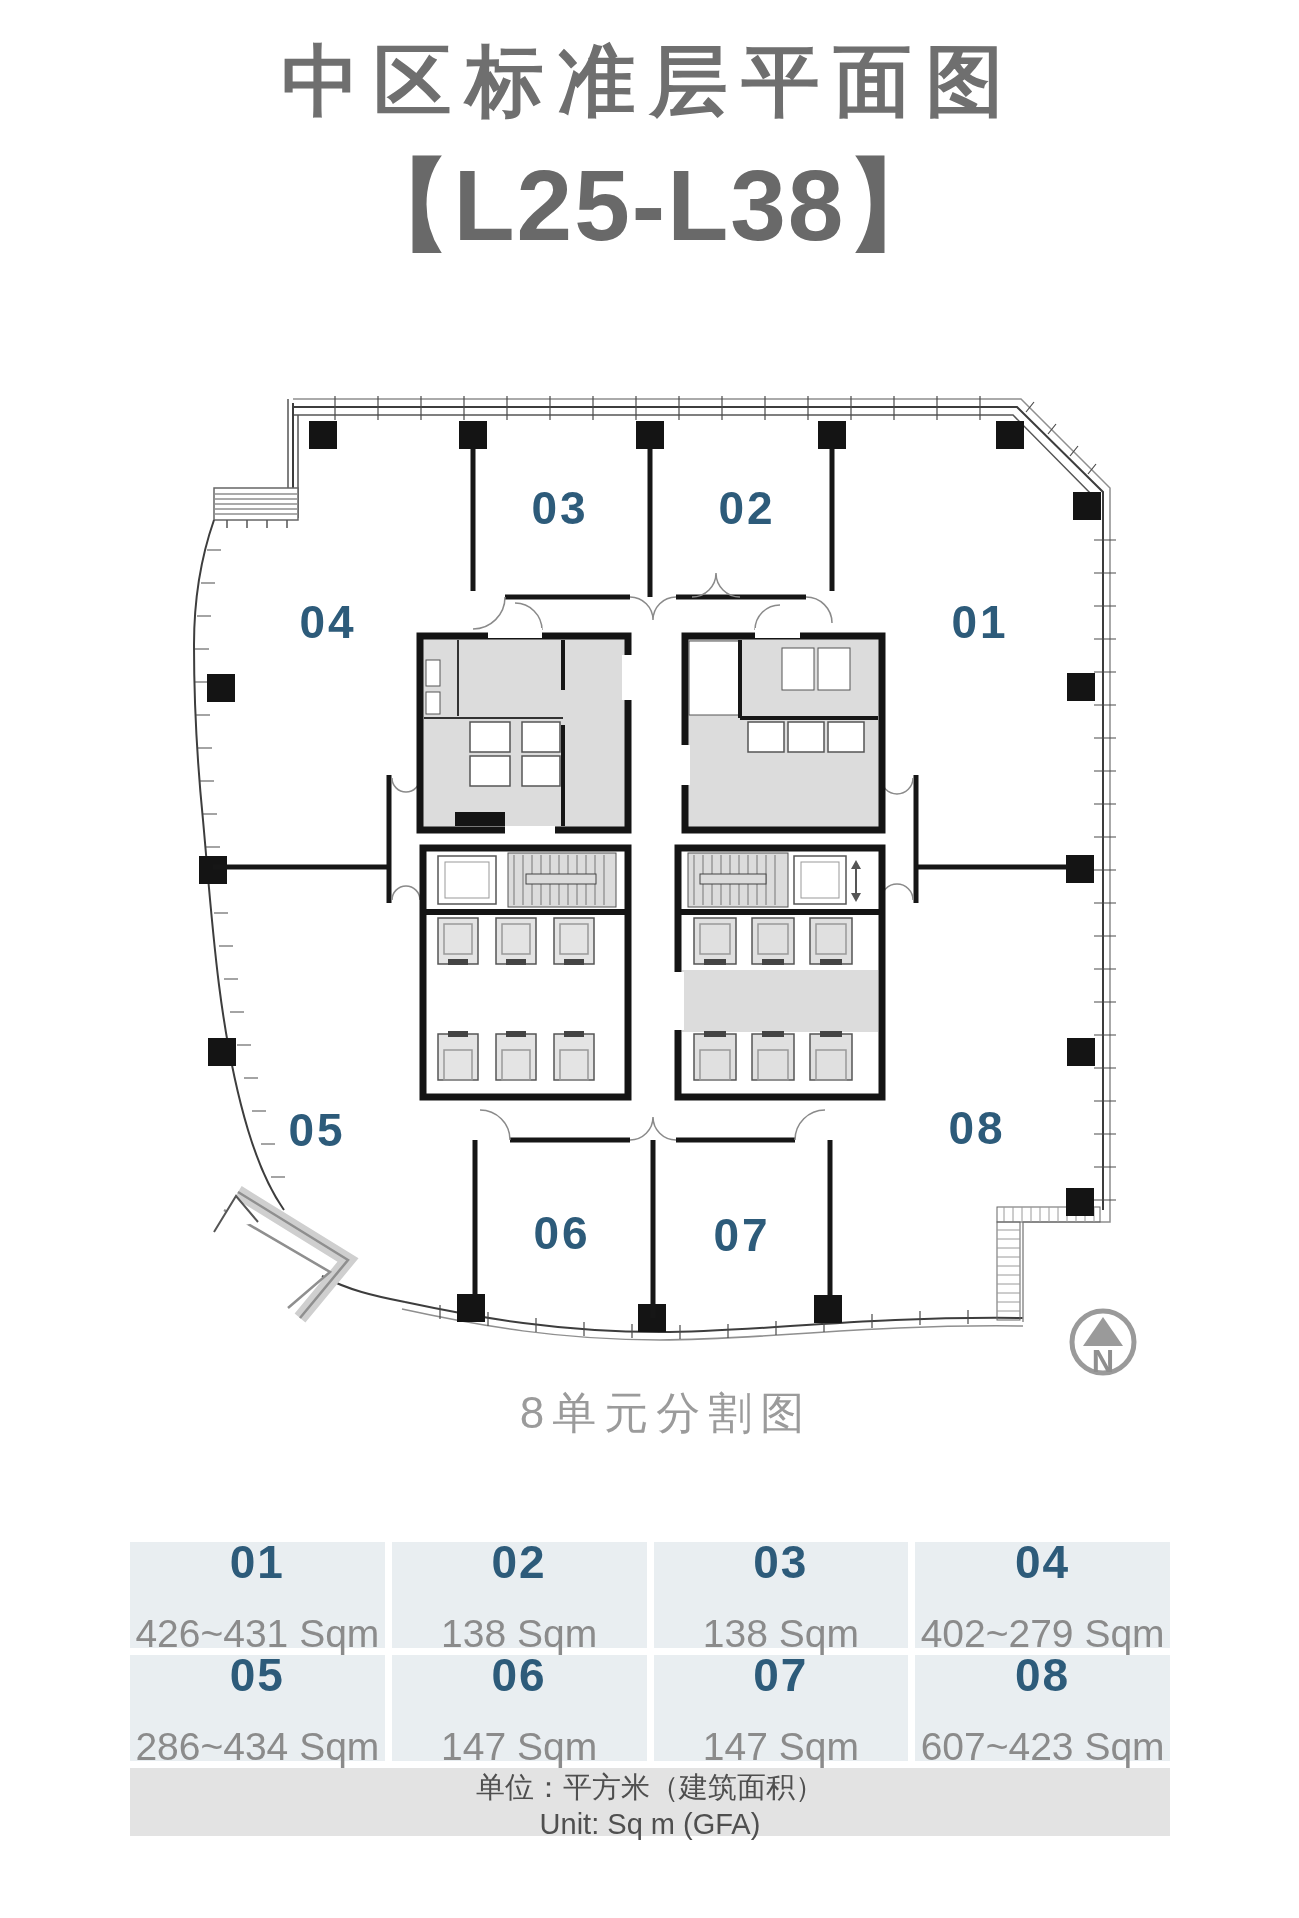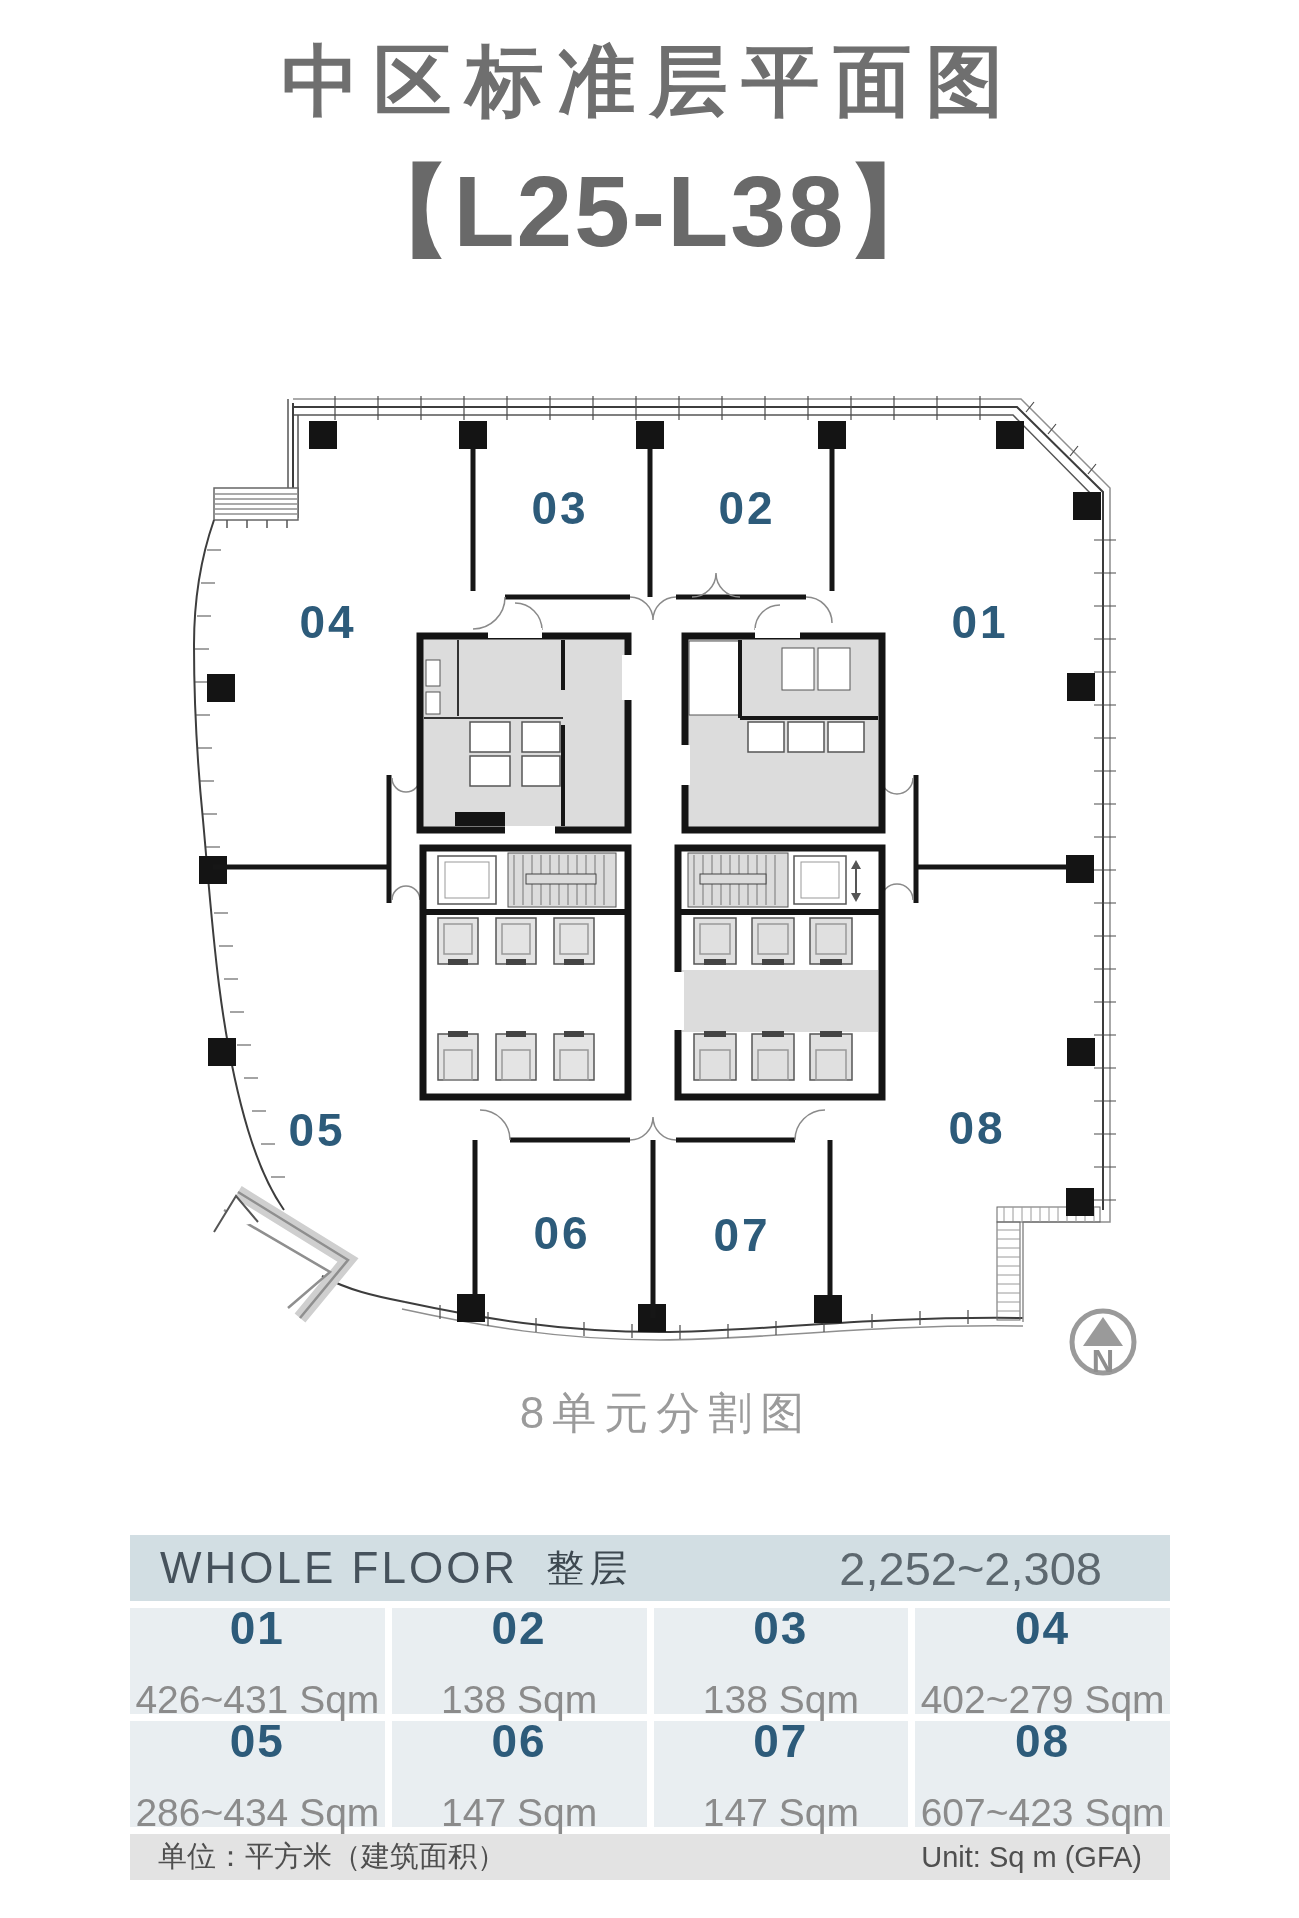--- a/index.html
+++ b/index.html
@@ -1,41 +1,41 @@
 <!DOCTYPE html>
 <html><head>
 <meta charset="utf-8">
 <style>
   html,body{margin:0;padding:0;background:#ffffff;}
   .page{position:relative;width:1299px;height:1918px;background:#fff;overflow:hidden;
         font-family:"Liberation Sans",sans-serif;}
   .title{position:absolute;top:30px;left:0;width:100%;text-align:center;
          font-size:78px;font-weight:700;color:#6f6f6f;letter-spacing:14px;}
-  .subtitle{position:absolute;top:146px;left:0;width:100%;text-align:center;
+  .subtitle{position:absolute;top:140px;left:0;width:100%;text-align:center;
          font-size:100px;font-weight:700;color:#696969;letter-spacing:2px;}
   .plan-svg{position:absolute;left:0;top:0;}
   .ulabel{font-family:"Liberation Sans",sans-serif;font-size:46px;font-weight:700;
           fill:#2d5b7a;letter-spacing:3px;text-anchor:middle;}
   .cap{font-family:"Liberation Sans",sans-serif;font-size:44px;fill:#9b9b9b;
        letter-spacing:8px;text-anchor:middle;}
   .nlet{font-family:"Liberation Sans",sans-serif;font-size:31px;font-weight:700;
         fill:#8f8f8f;text-anchor:middle;}
   .info{position:absolute;left:130px;top:1535px;width:1040px;}
   .info-header{height:66px;background:#d2dee3;display:flex;align-items:center;}
   .wf{font-size:44px;color:#46525c;letter-spacing:3px;margin-left:30px;}
   .zc{font-size:38px;color:#3d4850;letter-spacing:5px;margin-left:28px;}
   .range{margin-left:auto;margin-right:68px;font-size:47px;color:#5d686f;}
   .grid{display:grid;grid-template-columns:repeat(4,1fr);gap:7px;margin-top:7px;}
   .cell{background:#e9eef1;height:106px;display:flex;flex-direction:column;
         align-items:center;justify-content:center;}
   .cell .num{font-size:46px;font-weight:700;color:#2d5b7a;letter-spacing:2px;}
   .cell .area{font-size:39px;color:#8b8b8b;margin-top:23px;}
-  .info-footer{margin-top:7px;height:46px;background:#e3e3e3;display:flex;
+  .info-footer{margin-top:7px;height:68px;background:#e3e3e3;display:flex;
         align-items:center;justify-content:space-between;padding:0 28px;
-        font-size:29px;color:#4f4f4f;}
+        font-size:29px;color:#4f4f4f;flex-direction:column;}
 </style>
 </head>
 <body>
 
 <div class="page">
 
   <div class="title">中区标准层平面图</div>
   <div class="subtitle">【L25-L38】</div>
 
   <svg class="plan-svg" width="1299" height="1918" viewBox="0 0 1299 1918">
@@ -239,25 +239,20 @@
     <g>
       <circle cx="1103" cy="1342" r="31" fill="none" stroke="#9a9a9a" stroke-width="5"></circle>
       <path d="M1103,1317 L1083,1346 H1123 Z" fill="#9a9a9a"></path>
       <text class="nlet" x="1103" y="1372">N</text>
     </g>
 
     <text class="cap" x="666" y="1428">8单元分割图</text>
   </svg>
 
   <div class="info">
-    <div class="info-header">
-      <span class="wf">WHOLE FLOOR</span>
-      <span class="zc">整层</span>
-      <span class="range">2,252~2,308</span>
-    </div>
     <div class="grid">
       <div class="cell">
         <div class="num">01</div>
         <div class="area">426~431 Sqm</div>
       </div>
       <div class="cell">
         <div class="num">02</div>
         <div class="area">138 Sqm</div>
       </div>
       <div class="cell">

